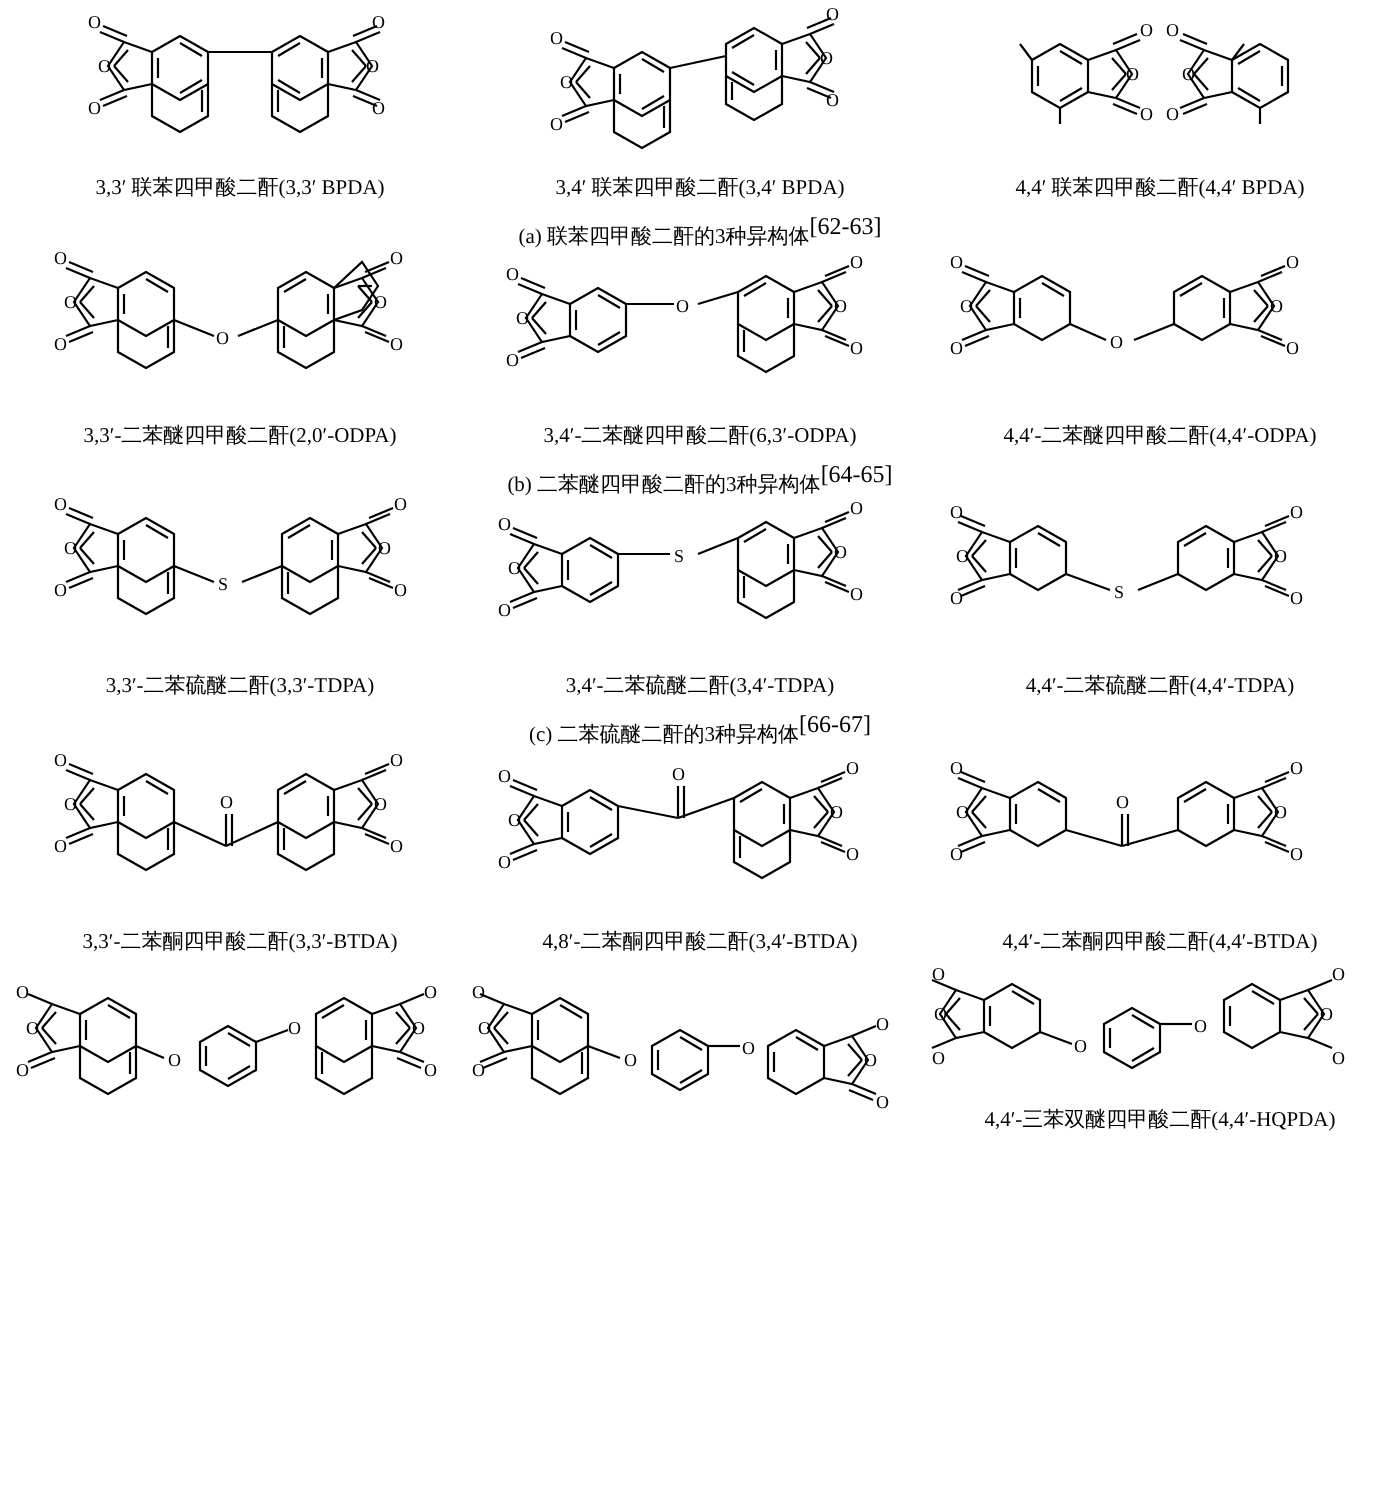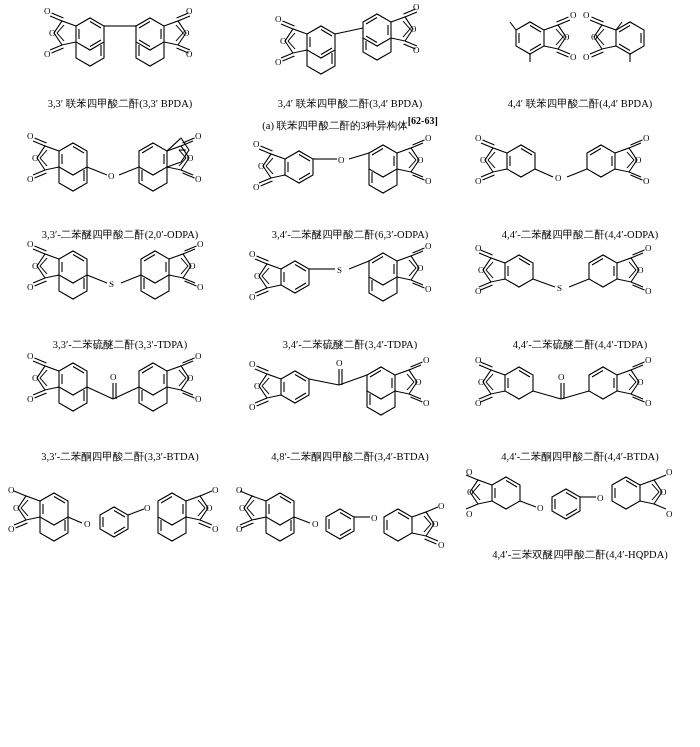--- a/index.html
+++ b/index.html
@@ -34,34 +34,33 @@
     flex-direction: column;
     align-items: center;
   }
   .struct {
     display: block;
   }
   .caption {
     font-size: 10.5px;
     text-align: center;
     line-height: 1.25;
-    margin-top: 11px;
+    margin-top: 2px;
     white-space: nowrap;
   }
   .group-caption {
     width: 700px;
     text-align: center;
     font-size: 10.5px;
     margin-top: 5px;
     margin-bottom: 2px;
   }
   .sup {
-    font-size: 10px;
+    font-size: 12px;
     vertical-align: super;
-    font-weight: bold;
   }
   .block {
     margin-bottom: 4px;
   }
   svg text {
     font-family: "Liberation Serif", serif;
     font-size: 9px;
     fill: #000;
   }
   svg {
@@ -347,20 +346,23 @@
             <text x="168" y="4">O</text>
             <text x="168" y="47">O</text>
             <text x="5" y="26">O</text>
             <text x="160" y="26">O</text>
             <text x="80" y="44">O</text>
           </g>
         </svg>
         <div class="caption">4,4′-二苯醚四甲酸二酐(4,4′-ODPA)</div>
       </div>
 
+    </div>
+    <div class="group-caption">
+      <span>(b) 二苯醚四甲酸二酐的3种异构体</span><span class="sup">[64-65]</span>
     </div>
   </div>
 
   <div class="block">
     <div class="struct-row">
 
       <div class="cell">
         <svg class="struct" width="210" height="82" viewBox="0 0 210 82">
           <g fill="none" stroke="#000" stroke-width="1.1">
             <polygon points="44,14 58,6 72,14 72,30 58,38 44,30"></polygon>
@@ -477,20 +479,23 @@
             <text x="170" y="6">O</text>
             <text x="170" y="49">O</text>
             <text x="3" y="28">O</text>
             <text x="162" y="28">O</text>
             <text x="82" y="46">S</text>
           </g>
         </svg>
         <div class="caption">4,4′-二苯硫醚二酐(4,4′-TDPA)</div>
       </div>
 
+    </div>
+    <div class="group-caption">
+      <span>(c) 二苯硫醚二酐的3种异构体</span><span class="sup">[66-67]</span>
     </div>
   </div>
 
   <div class="block">
     <div class="struct-row">
 
       <div class="cell">
         <svg class="struct" width="210" height="84" viewBox="0 0 210 84">
           <g fill="none" stroke="#000" stroke-width="1.1">
             <polygon points="44,16 58,8 72,16 72,32 58,40 44,32"></polygon>

